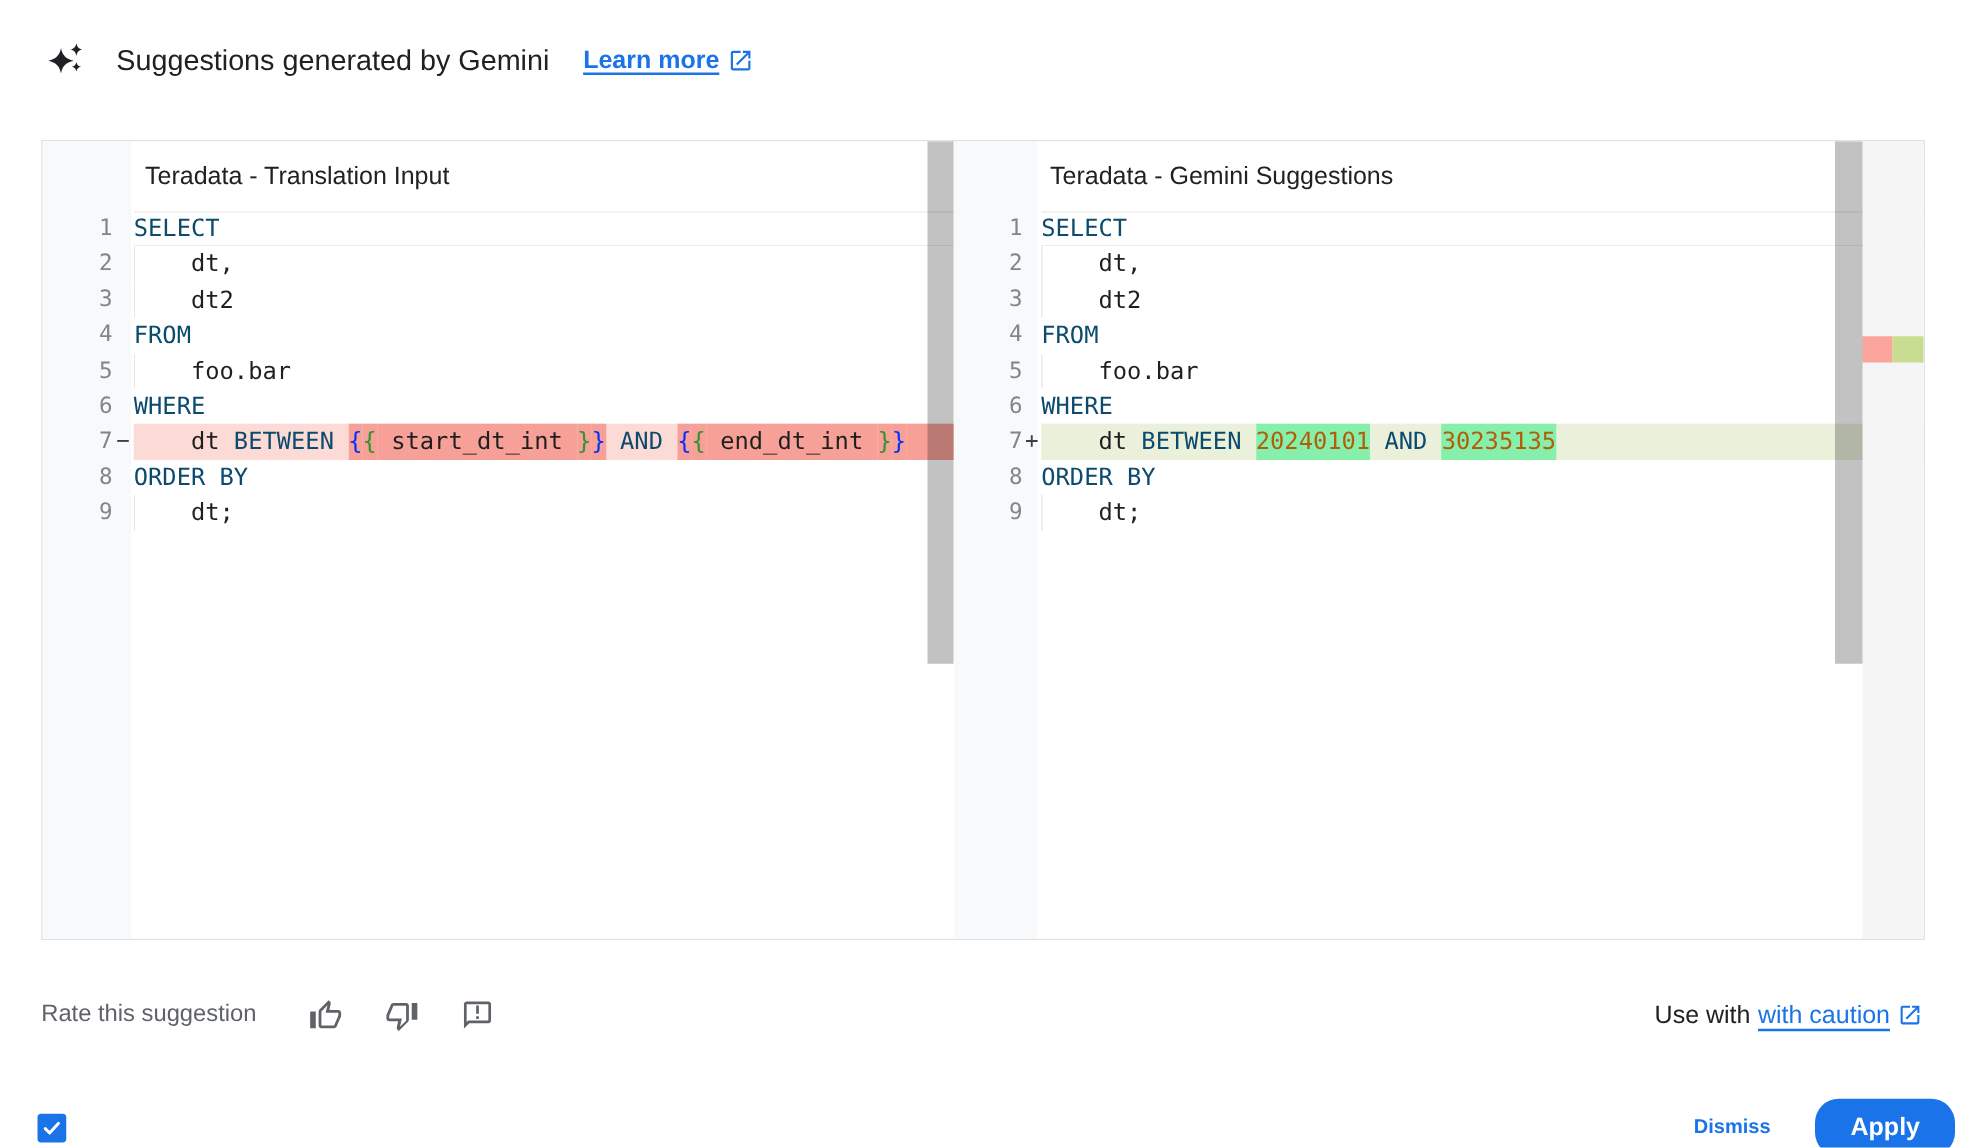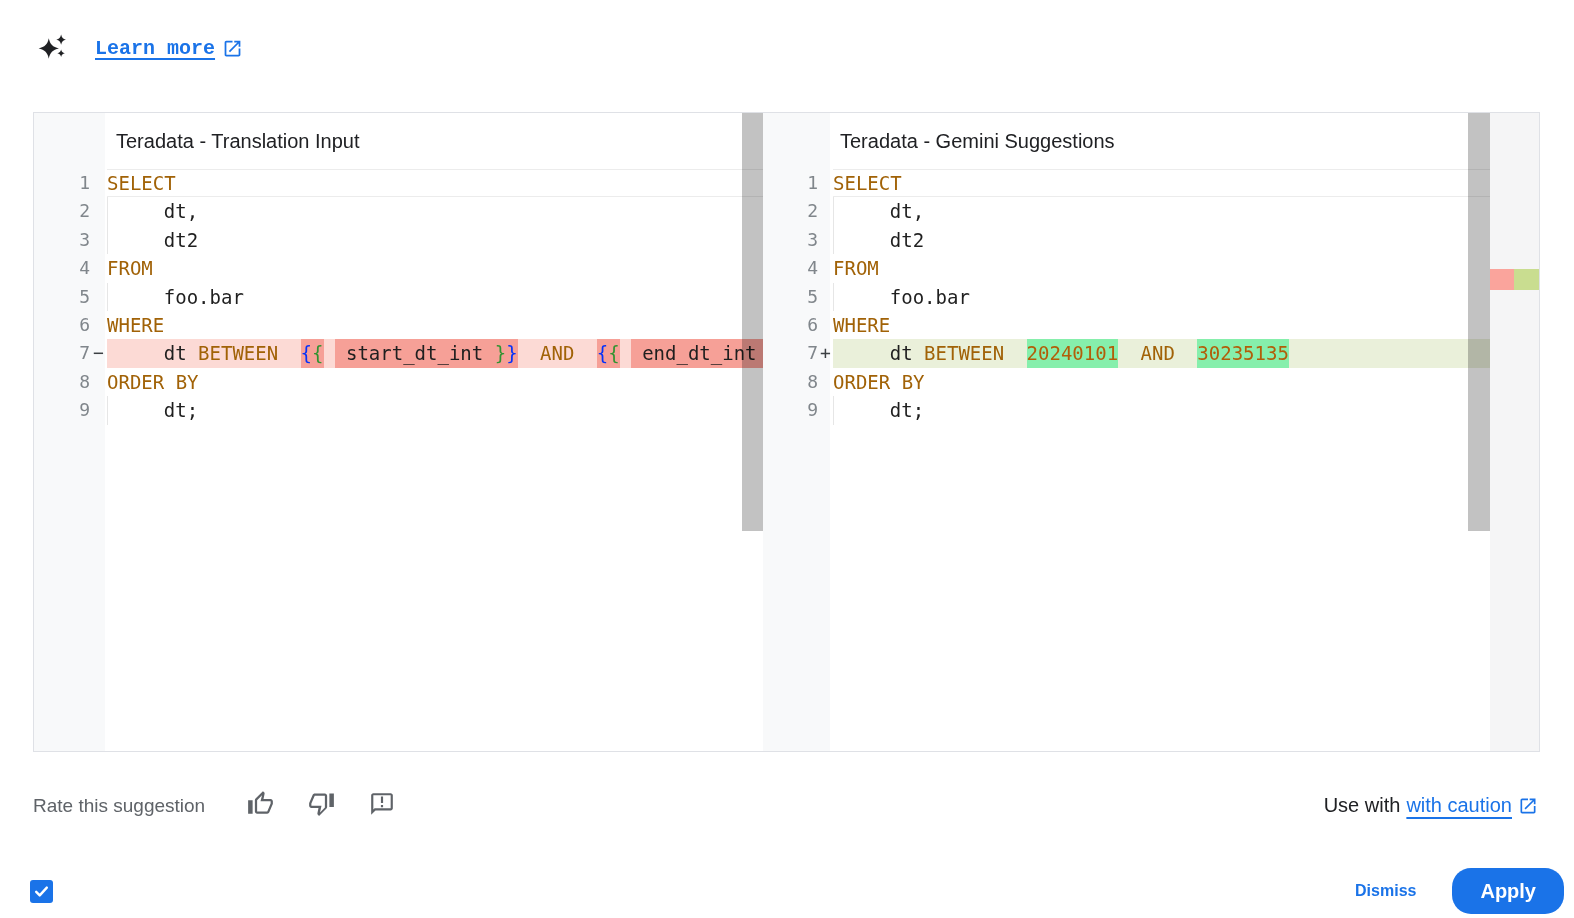--- a/index.html
+++ b/index.html
@@ -7,21 +7,21 @@
   body {
     width:1574px; height:918px; background:#fff; color:#202124;
     font-family:"Liberation Sans", sans-serif; overflow:hidden;
   }
 
   
   .top-row { display:flex; align-items:center; margin:30px 36px 0 36px; height:36px; }
   .sparkle-wrap { width:32px; height:32px; display:flex; align-items:center; justify-content:center; }
   .top-title { font-size:23px; margin-left:25px; color:#202124; }
   .learn-more { margin-left:27px; display:flex; align-items:center; color:#1a73e8;
-                font-size:20px; font-weight:bold; cursor:pointer; text-decoration:none;font-family:Liberation Mono, monospace; }
+                font-size:20px; font-weight:bold; cursor:pointer; text-decoration:none; }
   .learn-more .lm-text { text-decoration:underline; text-underline-offset:4px; }
   .learn-more svg { margin-left:7px; }
 
   
   .diff-container { margin:46px 0 0 33px; width:1507px; height:640px;
                     border:1px solid #dfe1e6; display:flex; background:#fff; position:relative; }
   .editor { position:relative; overflow:hidden; height:100%; }
   .editor-left  { width:729px; }
   .editor-right { flex:1; }
   .gutter-strip { position:absolute; top:0; bottom:0; left:0; background:#f8f9fa; z-index:0; }
@@ -43,35 +43,35 @@
   .code-cell { flex:1; display:flex; min-width:0; }
   .code-cell span { white-space:pre; }
   .code-cell.guide { box-shadow: inset 1px 0 0 #e6e6e6; }
   .row-current  .code-cell { box-shadow: inset 0 1px 0 #ececec, inset 0 -1px 0 #ececec; }
   .row-removed  .code-cell { background:#fcdad5; }
   .row-removed  .tok-hl    { background:#f6a097; }
   .row-inserted .code-cell { background:#eaf0da; }
   .row-inserted .tok-hl    { background:#86efac; }
   .fill { flex:1; }
 
-  .tk-kw  { color:#a16207; }
-  .tk-pl  { color:#1f1f1f;margin-left:11px; }
+  .tk-kw  { color:#0c4a6e; }
+  .tk-pl  { color:#1f1f1f; }
   .tk-num { color:#b25e09; }
   .tk-b1  { color:#0431fa; }
   .tk-b2  { color:#319331; }
 
   .scrollbar-thumb { position:absolute; top:0; height:418px; background:rgba(0,0,0,0.24); z-index:3; }
   .editor-left  .scrollbar-thumb { right:0;  width:21px; }
   .editor-right .scrollbar-thumb { right:49px; width:22px; }
   .overview-ruler { position:absolute; top:0; bottom:0; right:0; width:49px; background:#f5f5f6; z-index:2; }
   .marker-del { position:absolute; top:156px; left:0;  width:24px; height:21px; background:#faa49c; }
   .marker-ins { position:absolute; top:156px; left:24px; width:25px; height:21px; background:#c9dd90; }
 
   
-  .rate-row { display:flex; align-items:flex-end; margin:33px 36px 0 33px; height:32px;gap:20px; }
+  .rate-row { display:flex; align-items:center; margin:44px 36px 0 33px; height:32px;gap:20px; }
   .rate-label { font-size:19px; color:#5f6368; }
   .icon-btn { background:none; border:none; padding:0; cursor:pointer; color:#5f6368;
               display:flex; align-items:center; }
   .icon-btn.first { margin-left:22px; } .icon-btn + .icon-btn { margin-left:14px; }
   .use-code { margin-left:auto; display:flex; align-items:center; font-size:20px; color:#202124; }
   .use-code .uc-link { color:#1a73e8; text-decoration:underline; text-underline-offset:5px;
                        margin-left:6px; cursor:pointer; }
   .use-code svg { margin-left:6px; color:#1a73e8; }
 
   
@@ -90,20 +90,21 @@
 <body>
 
 <div class="top-row">
   <span class="sparkle-wrap">
     <svg width="30" height="30" viewBox="0 0 28 28" fill="#202124" xmlns="http://www.w3.org/2000/svg">
       <path d="M11 5 C12.1 10.6 14.7 13.2 20.5 14.5 C14.7 15.8 12.1 18.4 11 24 C9.9 18.4 7.3 15.8 1.5 14.5 C7.3 13.2 9.9 10.6 11 5 Z"></path>
       <path d="M22.5 1.5 C23.1 4.4 24.3 5.6 27 6.2 C24.3 6.8 23.1 8 22.5 11 C21.9 8 20.7 6.8 18 6.2 C20.7 5.6 21.9 4.4 22.5 1.5 Z"></path>
       <path d="M22.5 15.5 C23 17.7 23.9 18.6 26 19 C23.9 19.4 23 20.3 22.5 22.5 C22 20.3 21.1 19.4 19 19 C21.1 18.6 22 17.7 22.5 15.5 Z"></path>
     </svg>
   </span>
+  <span class="top-title">Suggestions generated by Gemini</span>
   <a class="learn-more">
     <span class="lm-text">Learn more</span>
     <span style="display:flex;">
       <svg width="21" height="21" viewBox="0 0 24 24" fill="currentColor">
           <path d="M19 19H5V5h7V3H5c-1.11 0-2 .9-2 2v14c0 1.1.89 2 2 2h14c1.1 0 2-.9 2-2v-7h-2v7zM14 3v2h3.59l-9.83 9.83 1.41 1.41L19 6.41V10h2V3h-7z"></path>
         </svg>
     </span>
   </a>
 </div>
 

